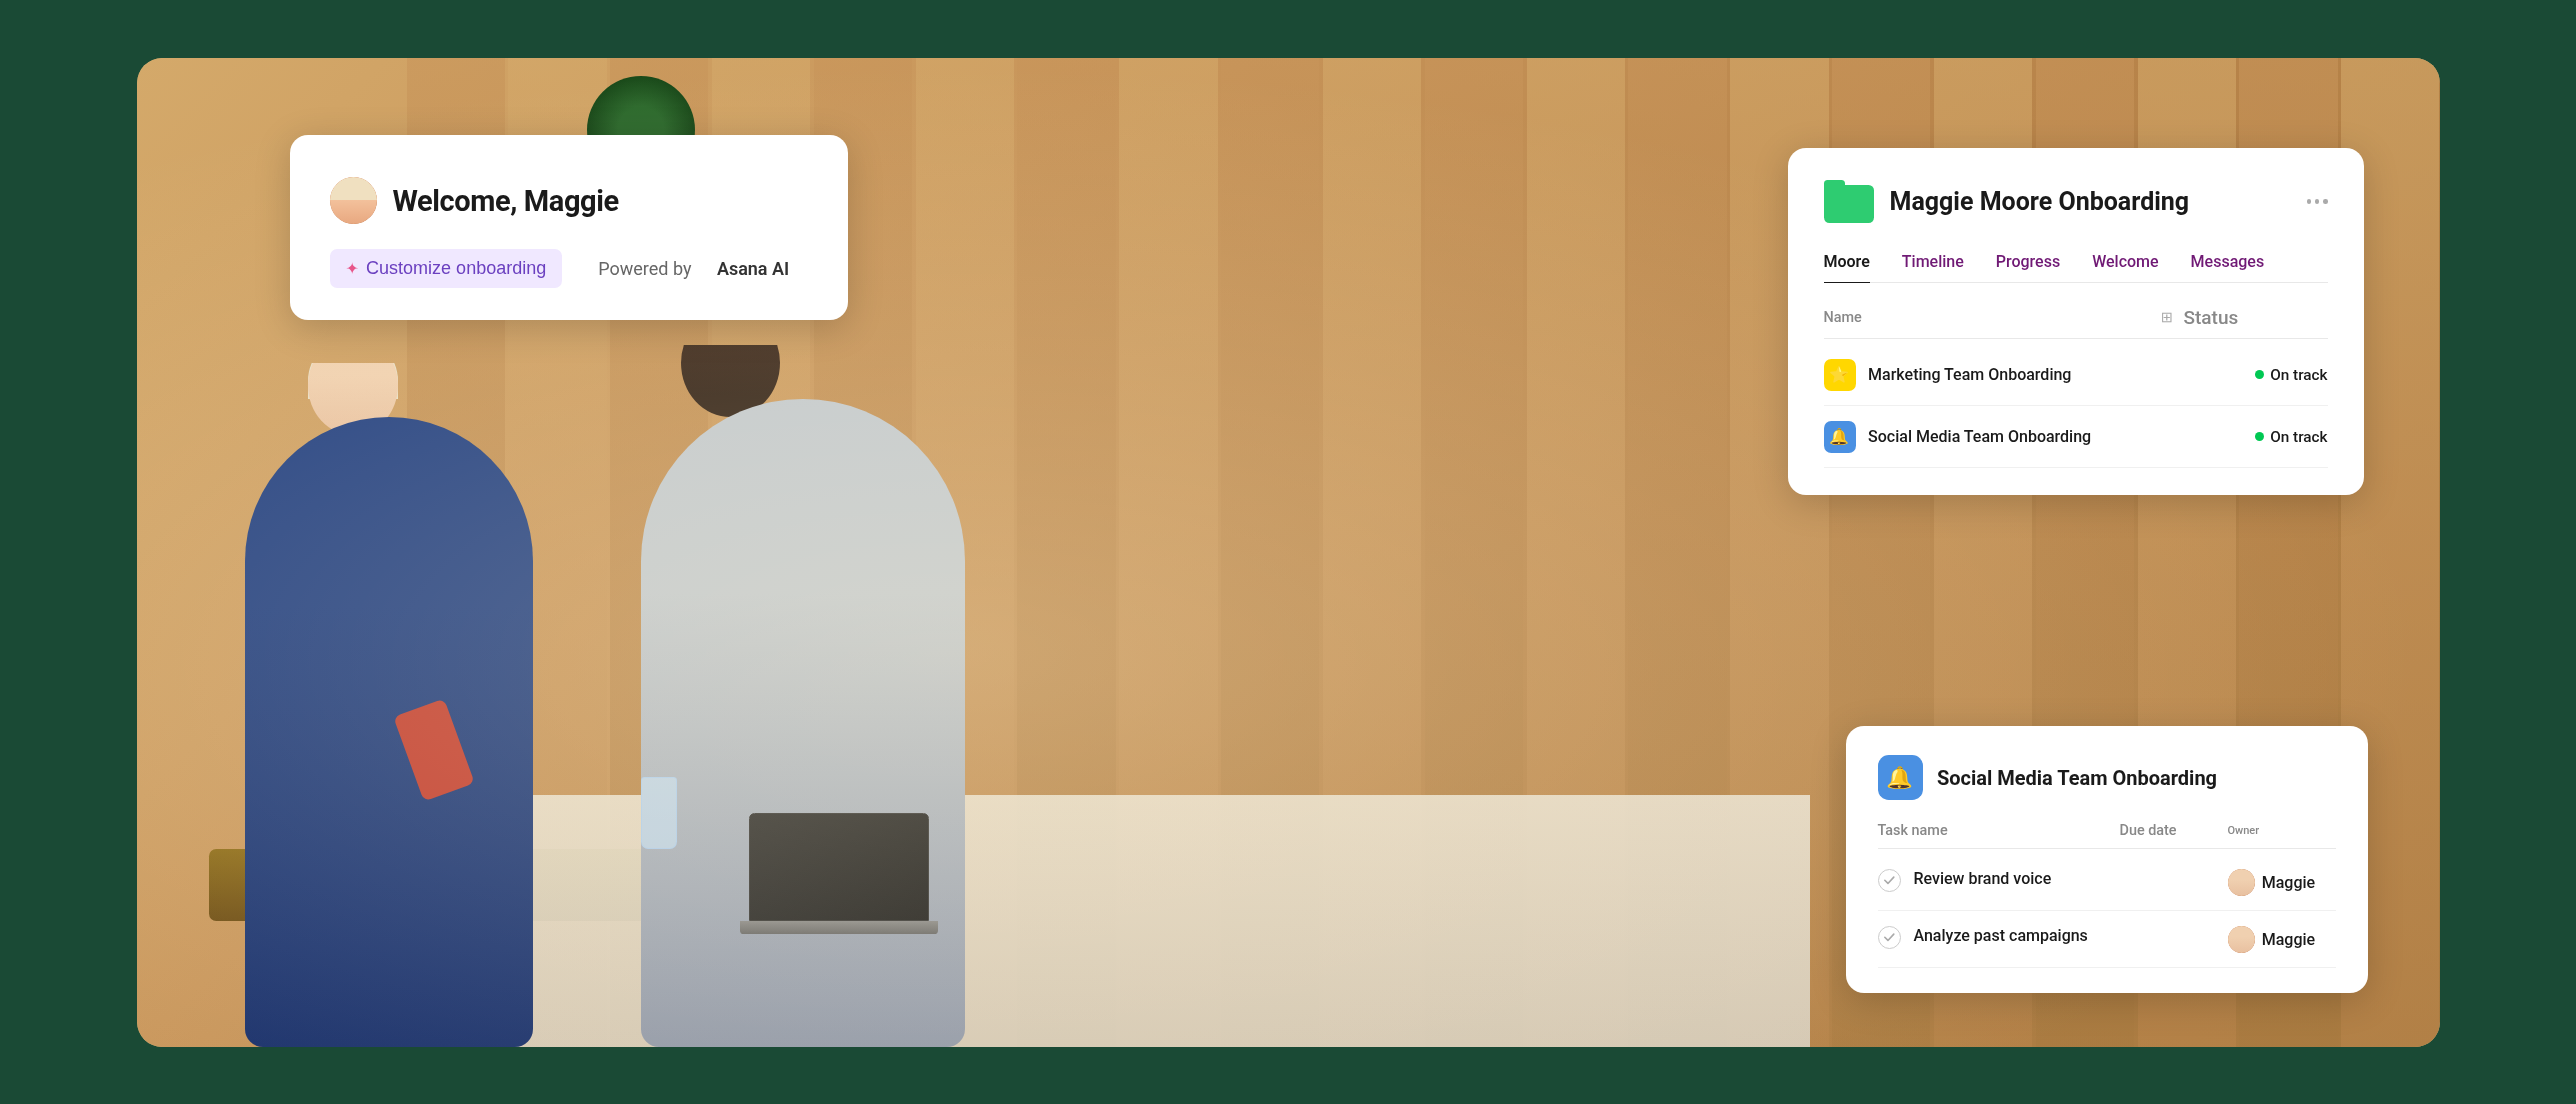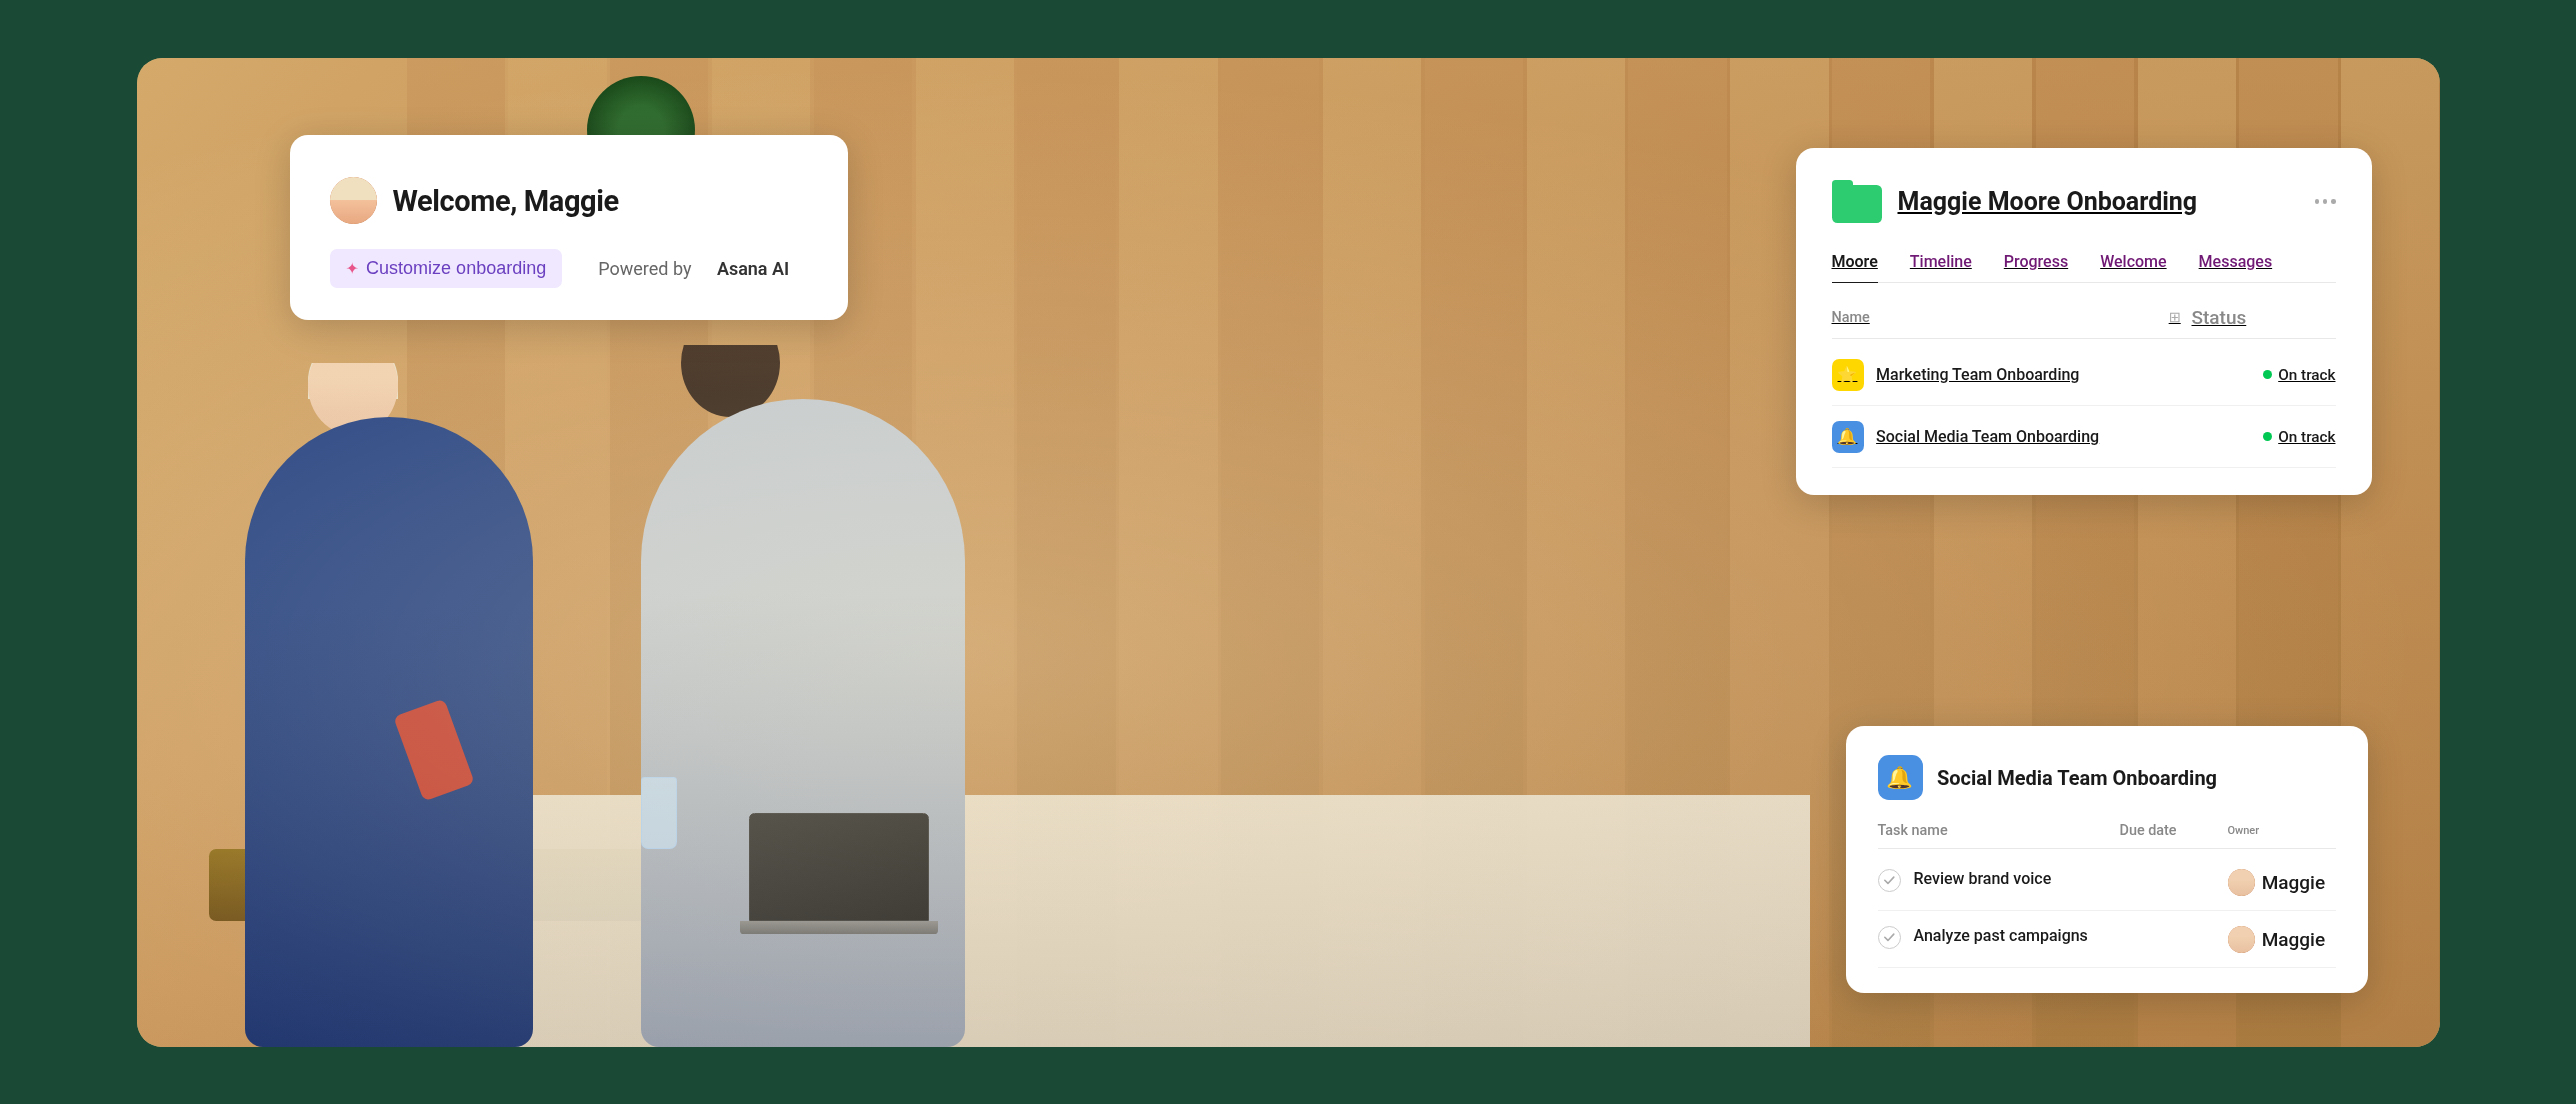--- a/index.html
+++ b/index.html
@@ -206,28 +206,27 @@
     .powered-by strong {
       font-weight: 600;
       color: #333;
       margin-left: 21px;
     }
 
     
     .onboarding-card {
       position: absolute;
       top: 90px;
-      right: 68px;
+      right: 76px;
       width: 576px;
       background: white;
       border-radius: 18px;
       padding: 32px 36px 27px;
       box-shadow: 0 7.2px 36px rgba(0,0,0,0.18);
       z-index: 10;
-      text-decoration: underline;
     }
 
     .onboarding-header {
       display: flex;
       align-items: center;
       gap: 16px;
       margin-bottom: 21.6px;
     }
 
     .folder-icon {
@@ -501,21 +500,21 @@
       border-radius: 50%;
       background: linear-gradient(135deg, #d4956a, #c07040);
       overflow: hidden;
       display: flex;
       align-items: flex-end;
       justify-content: center;
       flex-shrink: 0;
     }
 
     .owner-name {
-      font-size: 19px;
+      font-size: 16px;
       color: #1a1a1a;
       font-weight: 500;
     }
 
     
     .person-left {
       position: absolute;
       bottom: 0;
       left: 72px;
       width: 378px;

